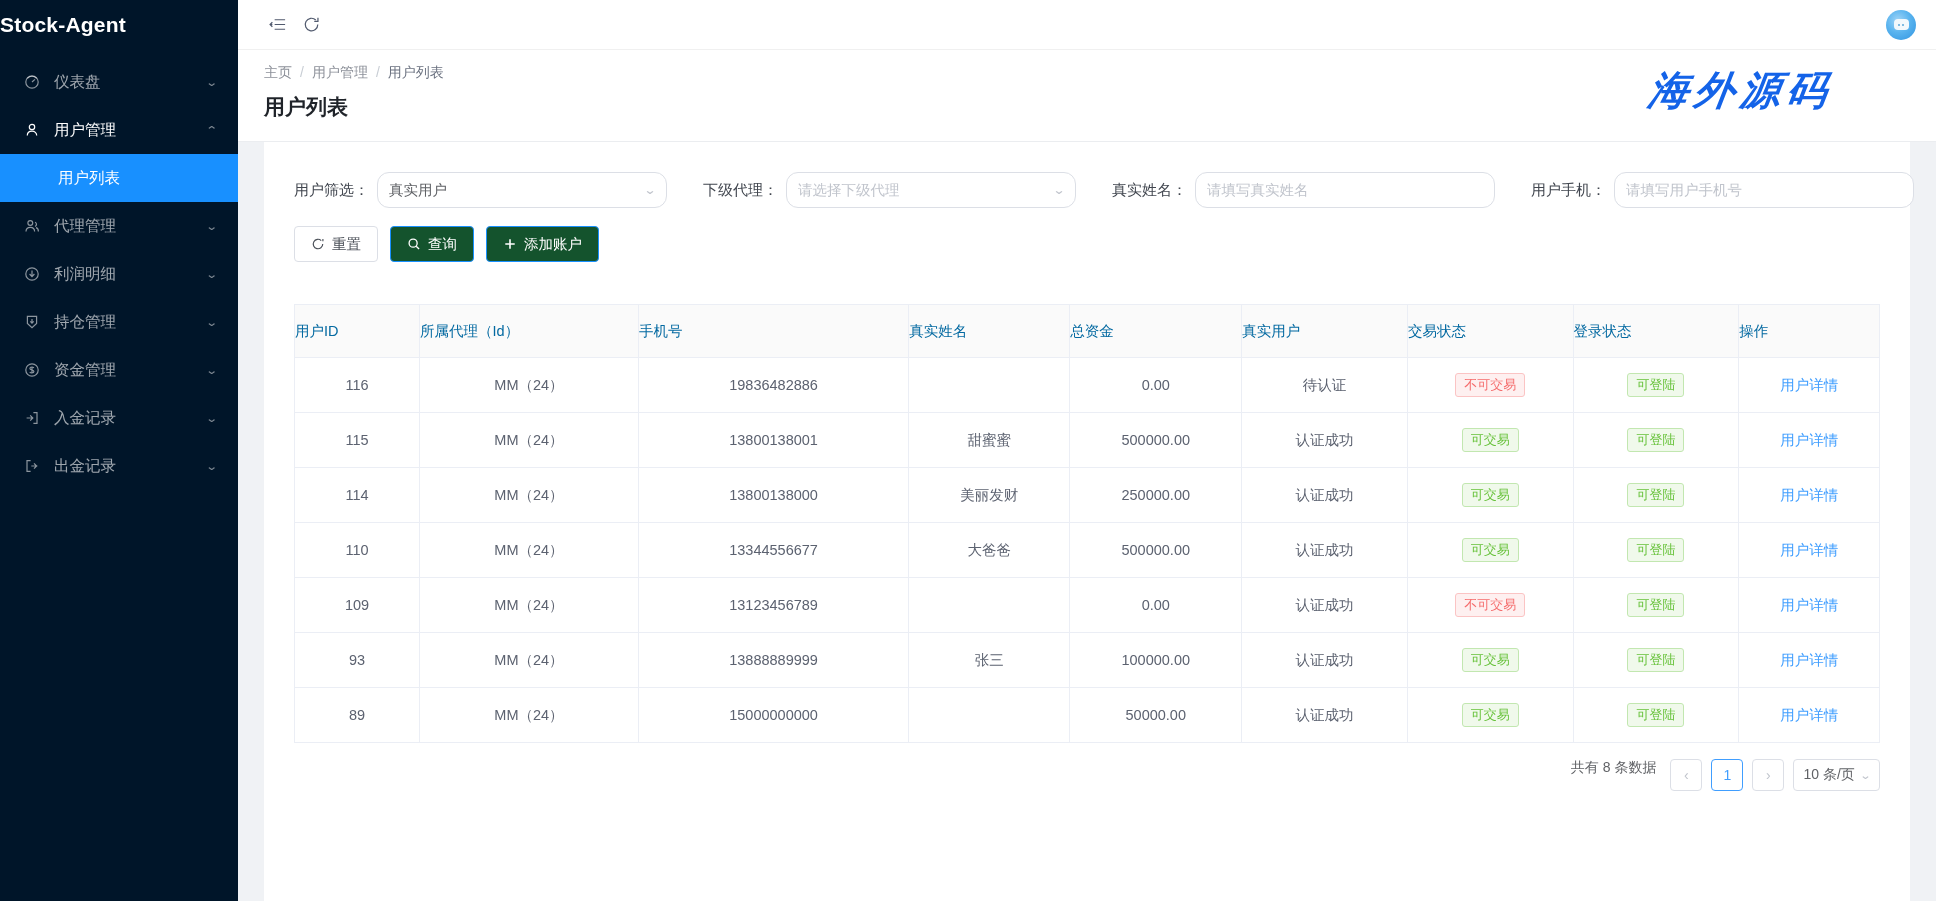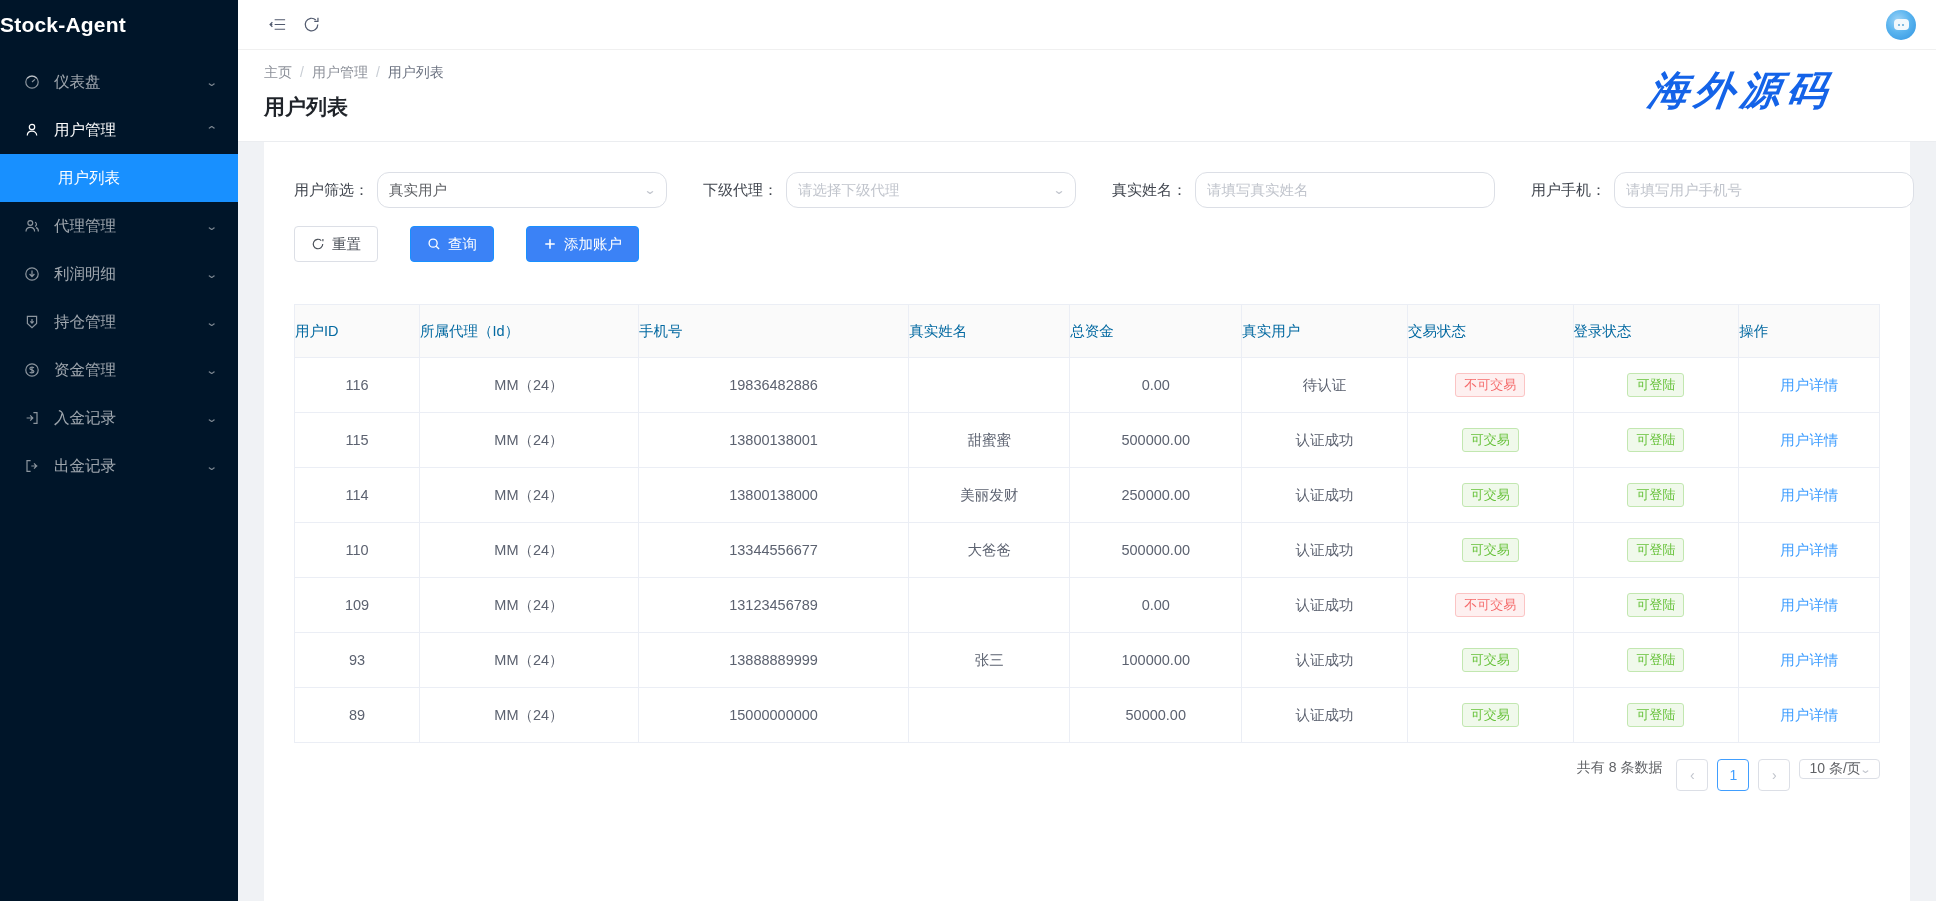--- a/index.html
+++ b/index.html
@@ -127,21 +127,21 @@
   .f4 .ctrl { width: 300px; }
   .fgap { width: 52px; }
 
   .actions { display: flex; gap: 12px; padding: 18px 8px 0 8px; }
   .btn {
     height: 36px; border-radius: 4px; display: inline-flex; align-items: center;
     gap: 7px; padding: 0 16px; font-size: 14.5px; cursor: pointer; border: 1px solid transparent;
     white-space: nowrap;
   }
   .btn-default { background: #fff; border-color: #dcdfe6; color: #4a4f57; }
-  .btn-primary { background: #3b82f6; border-color: #1890ff; color: #ffffff; margin-left: 20px; }
+  .btn-primary { background: #14532d; border-color: #1890ff; color: #ffffff; }
 
   
   .table-wrap { padding: 42px 8px 0 8px; }
   table { width: 100%; border-collapse: collapse; table-layout: fixed; }
   thead th {
     background: #fafafa; font-size: 14.5px; font-weight: normal; color: #0369a1;
     height: 53px; border: 1px solid #ebeef5; text-align: left;
   }
   tbody td {
     height: 55px; border: 1px solid #ebeef5; text-align: center;
@@ -172,22 +172,22 @@
   }
   .pager .total { font-size: 14px; color: #606266; margin-right: 5px; }
   .pg-btn {
     min-width: 32px; height: 32px; border: 1px solid #dcdfe6; border-radius: 4px;
     background: #fff; display: flex; align-items: center; justify-content: center;
     font-size: 14px; color: #c0c4cc; cursor: pointer;
   }
   .pg-btn.page { color: #606266; }
   .pg-btn.page.current { border-color: #409eff; color: #409eff; }
   .pg-size {
-    height: 20px; border: 1px solid #dcdfe6; border-radius: 4px; background: #fff;
-    display: flex; align-items: center; padding: 0 9px;
+    height: 32px; border: 1px solid #dcdfe6; border-radius: 4px; background: #fff;
+    display: flex; align-items: center; gap: 6px; padding: 0 9px;
     font-size: 14px; color: #606266; cursor: pointer;
   }
   .pg-size .caret { color: #c0c4cc; font-size: 11px; transform: scaleX(1.3); }
   svg { display: block; }
 </style>
 </head>
 <body>
 
 <div class="app">
 

